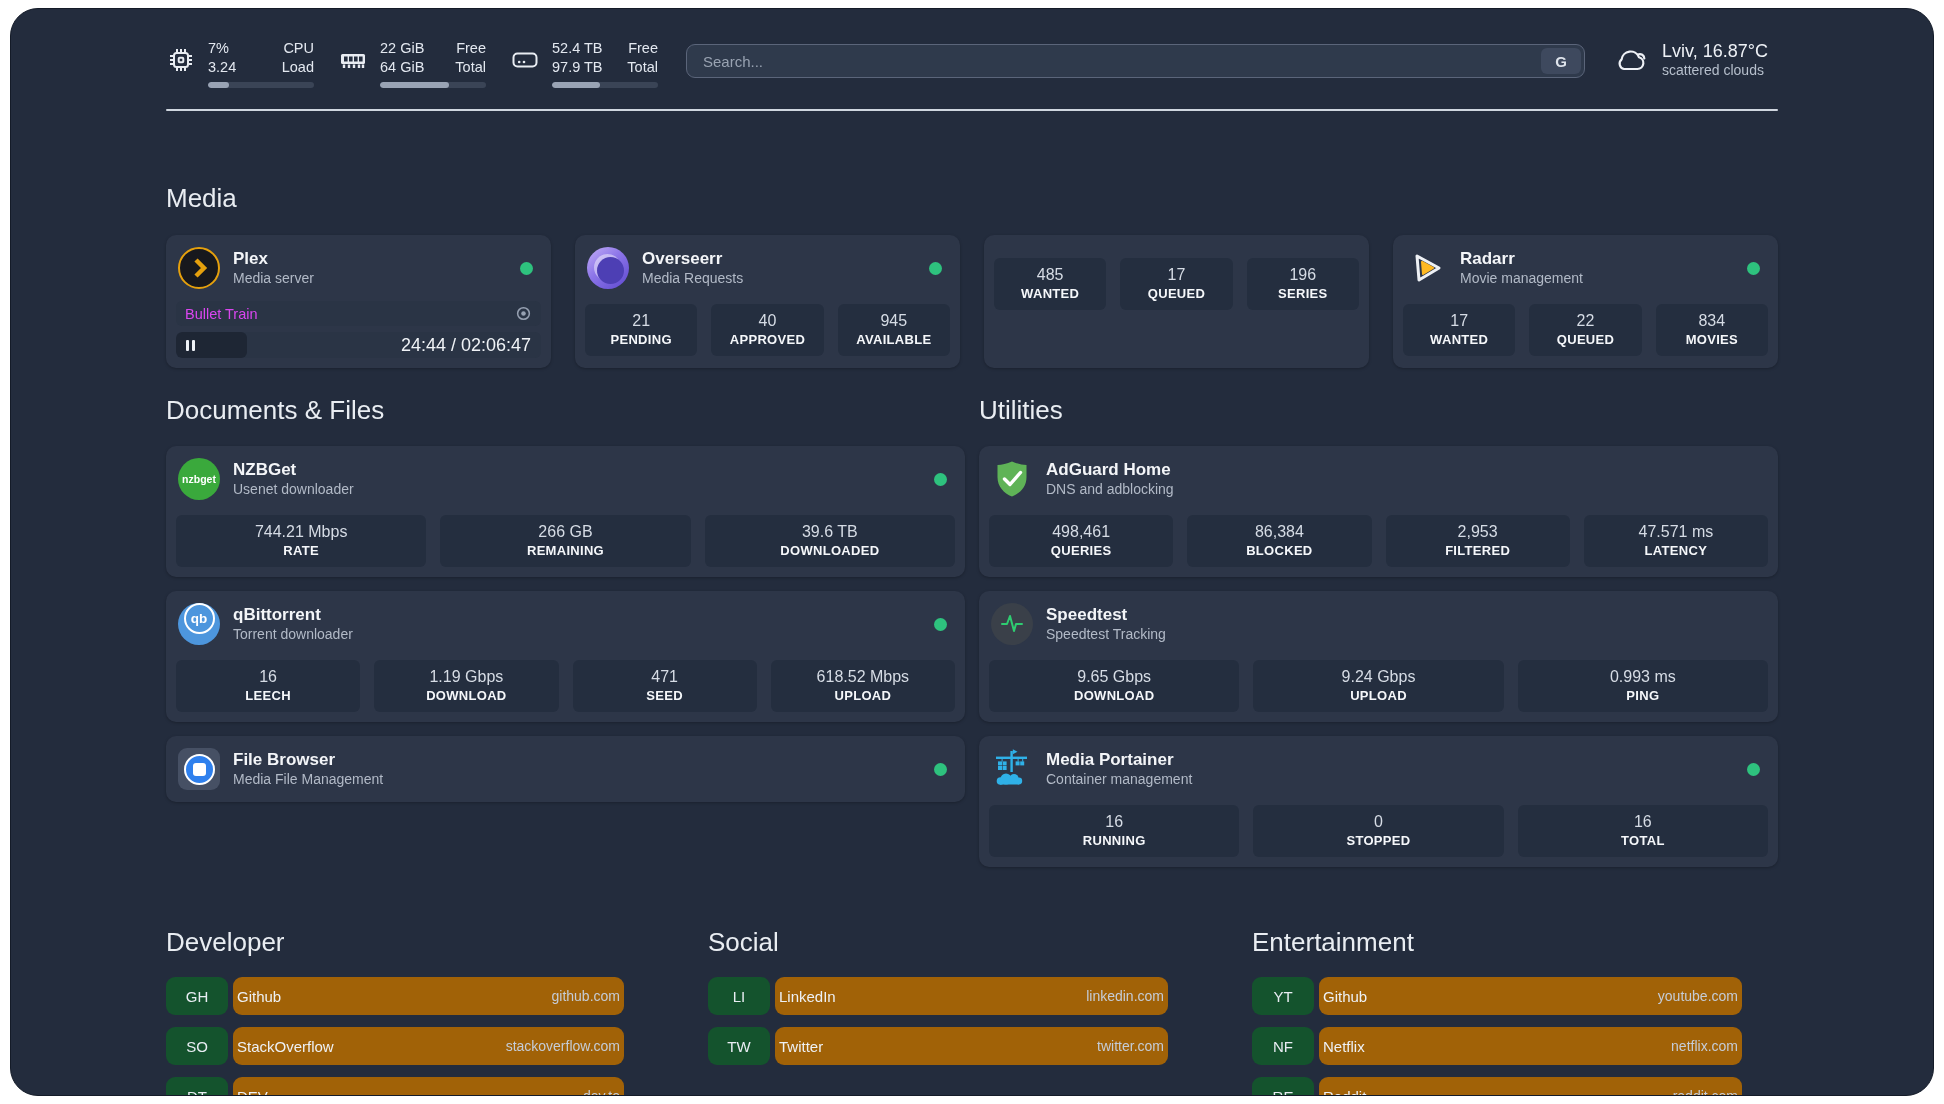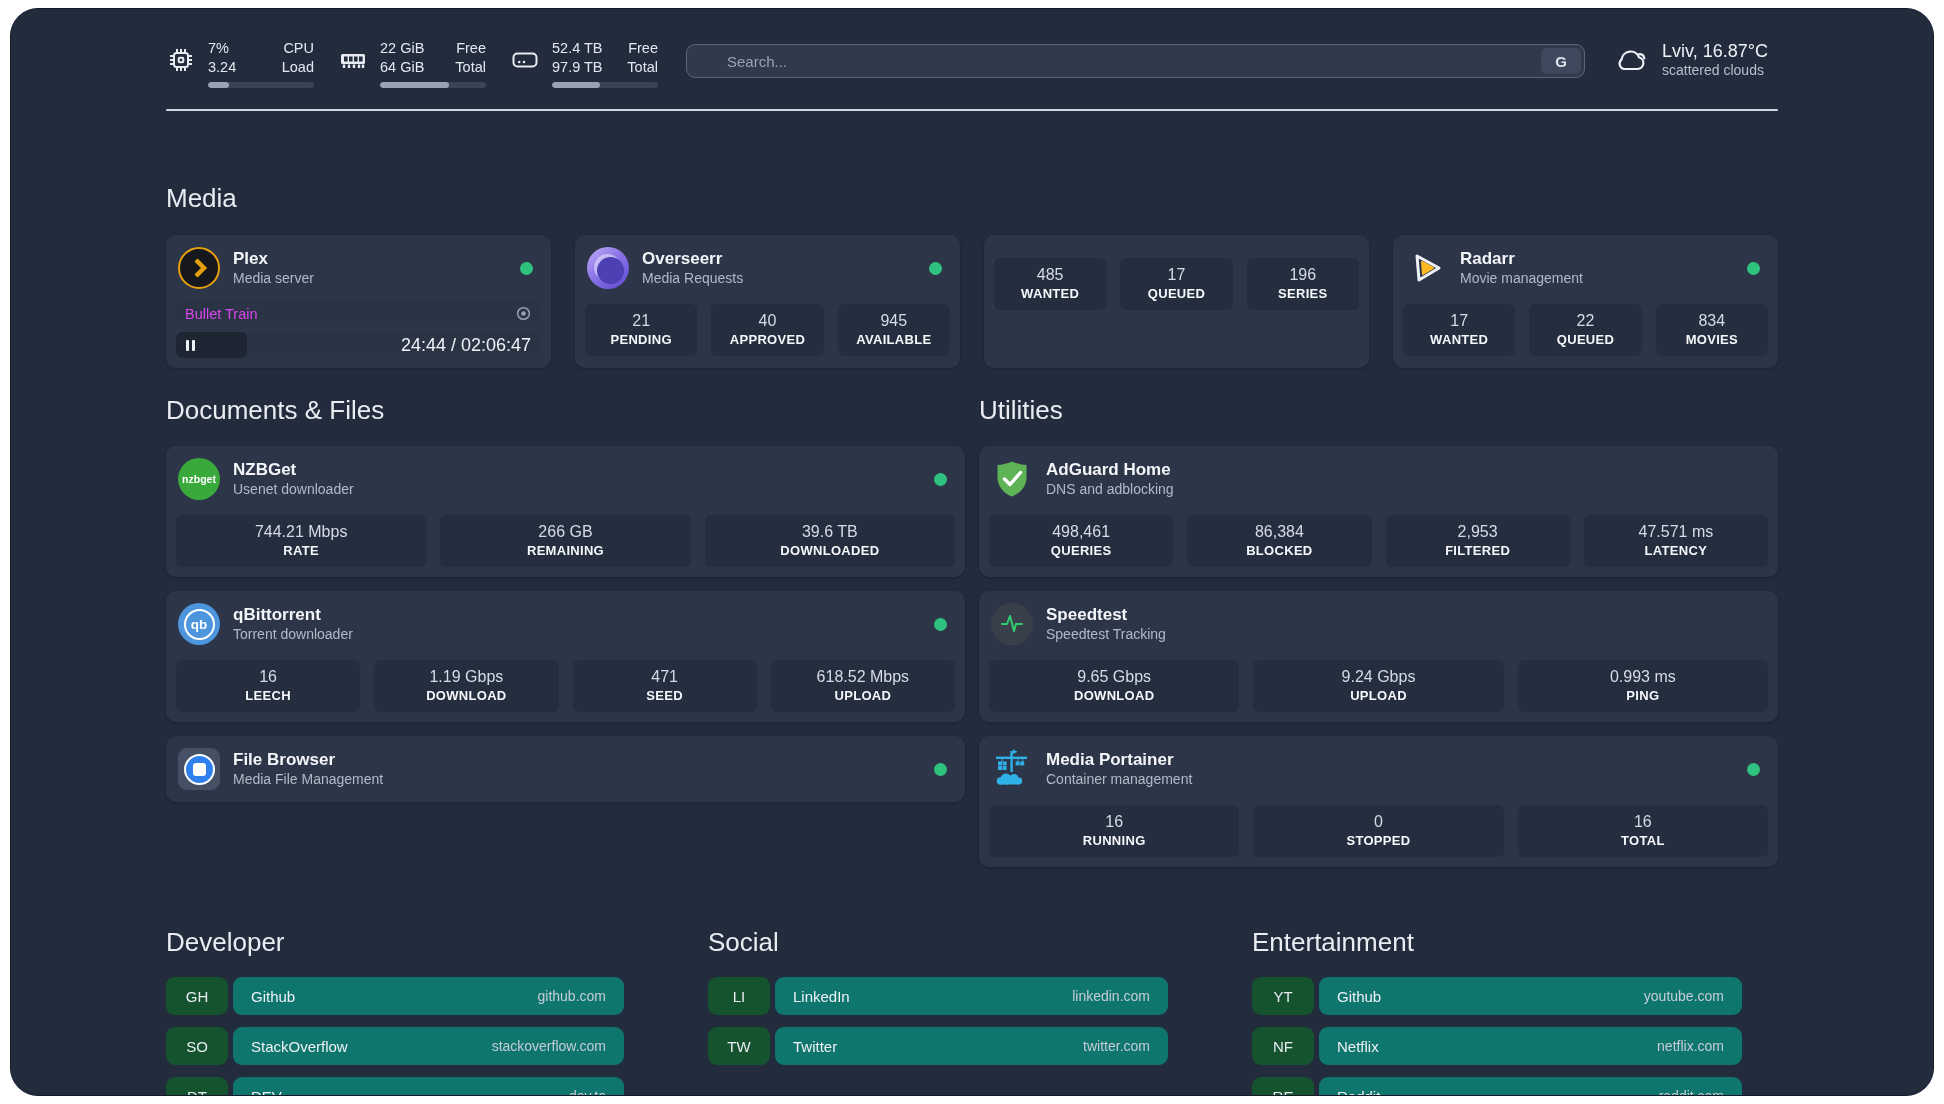--- a/index.html
+++ b/index.html
@@ -29,21 +29,20 @@
 
   .searchbar {
     flex:1; height:34px; margin:5px 28px 0 4px;
     background:#2f3a4c; border:1px solid #5b657a; border-radius:9px;
     display:flex; align-items:stretch; overflow:hidden;
   }
   .searchbar input {
     flex:1; background:transparent; border:0; outline:none;
     padding:0 16px; color:#7dd3fc; font-size:15px;
     font-family:"Liberation Sans","DejaVu Sans",sans-serif;
-    margin-left:24px;
   }
   .searchbar input::placeholder { color:#99a3b2; }
   .g-btn {
     width:40px; margin:3px; border-radius:6px; background:#3e495e;
     display:flex; align-items:center; justify-content:center;
     color:#dfe4ec; font-size:15px; font-weight:bold; cursor:pointer;
   }
   .weather { display:flex; gap:13px; align-items:center; margin-top:2px; width:165px; }
   .weather-icon { width:36px; height:36px; color:#eef1f6; }
   .weather-l1 { font-size:18px; color:#eef1f6; line-height:20px; }
@@ -90,40 +89,40 @@
                  display:flex; align-items:center; justify-content:center; }
   .overseerr-circle { width:42px; height:42px; border-radius:50%;
                       background:linear-gradient(140deg,#c3aef7 0%,#8b74e8 45%,#5d48cf 100%);
                       display:flex; align-items:center; justify-content:center; }
   .overseerr-iris { width:27px; height:27px; border-radius:50%; background:#4d3fb4;
                     transform:translate(2px,2px); box-shadow:-3px -3px 0 rgba(255,255,255,.45); }
   .nzb-circle { width:42px; height:42px; border-radius:50%; background:#3aa93c;
                 display:flex; align-items:center; justify-content:center; }
   .nzb-text { color:#fff; font-size:10.5px; font-weight:bold; }
   .qb-circle { width:42px; height:42px; border-radius:50%; background:#4d96dd;
-               display:flex; align-items:center; justify-content:center; }
+               display:flex; justify-content:center; }
   .qb-ring { width:31px; height:31px; border-radius:50%; border:2.5px solid #fff;
              display:flex; align-items:center; justify-content:center; color:#fff;
              font-size:13.5px; font-weight:bold; }
   .st-circle { width:42px; height:42px; border-radius:50%; background:#3a4049;
                display:flex; align-items:center; justify-content:center; }
   .fb-square { width:42px; height:42px; border-radius:9px; background:#465064;
                display:flex; align-items:center; justify-content:center; }
   .fb-circle { width:31px; height:31px; border-radius:50%; background:#2f80ed; border:2.5px solid #fff;
                display:flex; align-items:center; justify-content:center; }
   .fb-glyph { width:13px; height:13px; border-radius:3px; background:#fff; }
 
   
   .bookmarks { margin-top:60px; display:grid; grid-template-columns:458px 460px 490px; column-gap:84px; }
   .bm-list { display:flex; flex-direction:column; gap:12px; margin-top:19px; }
   .bm-row { height:38px; display:flex; gap:5px; cursor:pointer; }
   .bm-abbr { width:62px; background:#14532d; border-radius:9px; display:flex;
              align-items:center; justify-content:center; font-size:15px; font-weight:normal; color:#e9edf3; }
-  .bm-body { flex:1; background:#0f766e; border-radius:9px; display:flex;
-             align-items:center; padding:0 18px; }
+  .bm-body { flex:1; background:#a16207; border-radius:9px; display:flex;
+             align-items:center; padding:0 4px; }
   .bm-name { font-size:15px; color:#eef1f5; }
   .bm-url { margin-left:auto; font-size:14px; color:#c5ccd7; }
 
   svg { display:block; }
 </style>
 </head>
 <body>
 
 <div class="dashboard">
 <div class="inner">

